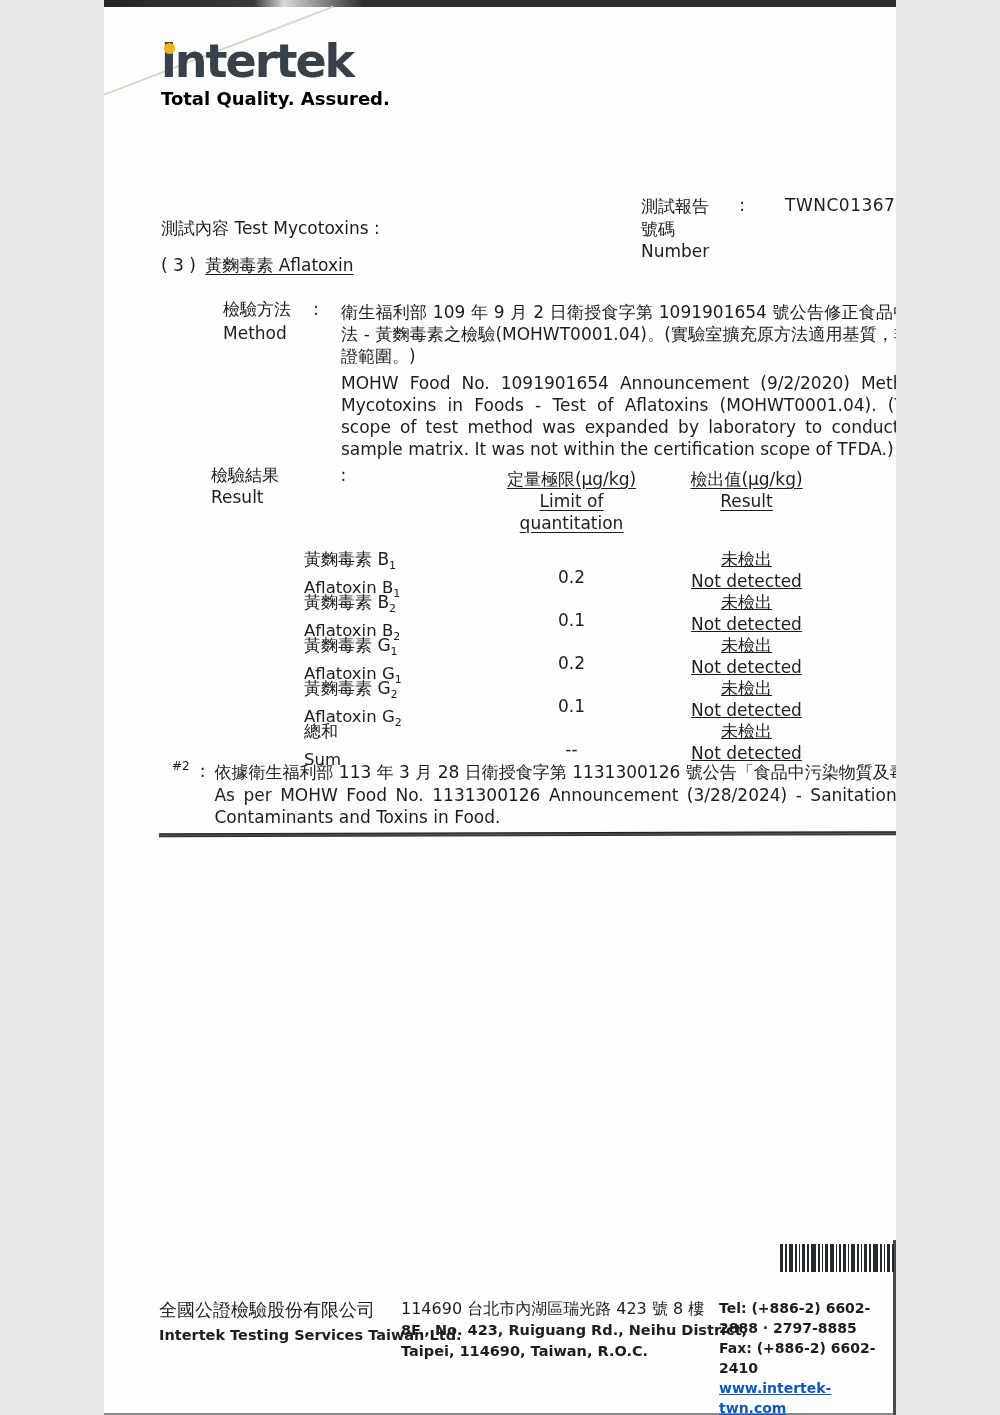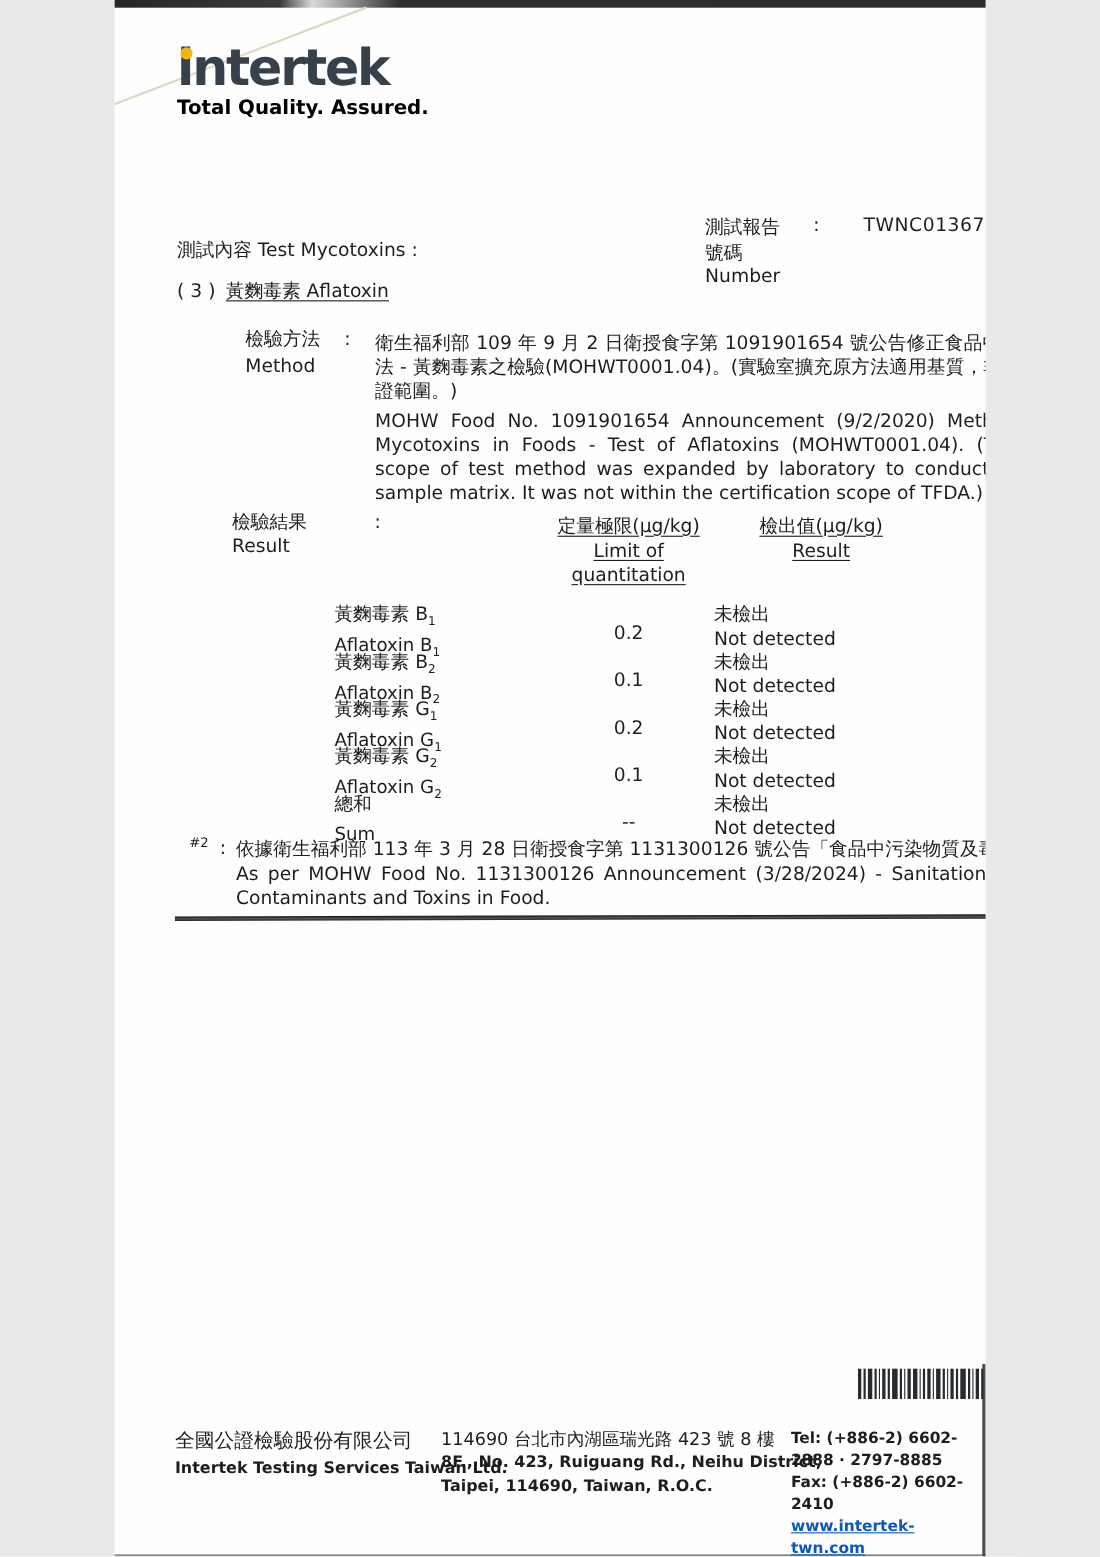--- a/index.html
+++ b/index.html
@@ -43,21 +43,21 @@
   .rtable{left:200px;top:468px;width:700px;}
   .cols{display:grid;grid-template-columns:190px 155px 195px 155px;}
   .hcell{text-align:center;font-size:17px;line-height:22px;}
   .hcell sup{font-size:11px;}
   .rows{margin-top:15px;}
   .rrow{display:grid;grid-template-columns:190px 155px 195px 155px;height:43px;}
   .cell-name{font-size:17px;line-height:21.5px;}
   .cell-name .l2{font-size:16.5px;}
   .cell-name sub{font-size:11px;}
   .cell-mid{display:flex;align-items:center;justify-content:center;font-size:17px;}
-  .cell-res{font-size:17px;line-height:21.5px;}
+  .cell-res{text-align:center;font-size:17px;line-height:21.5px;text-decoration:underline;}
 
   .footnote{display:flex;}
   .fn-marker{font-size:12px;flex:none;margin-top:-2px;}
   .fn-colon{font-size:17px;flex:none;margin-left:10px;}
   .fn-body{width:800px;margin-left:9px;}
   .fn-body p{margin:0;font-size:17px;line-height:22.5px;}
   .fn-body .jen{text-align:justify;}
 
   .divider{left:55px;top:832px;width:897px;height:4px;background:linear-gradient(180deg,#111 0%,#555 55%,#222 100%);transform:rotate(-0.15deg);}
 

